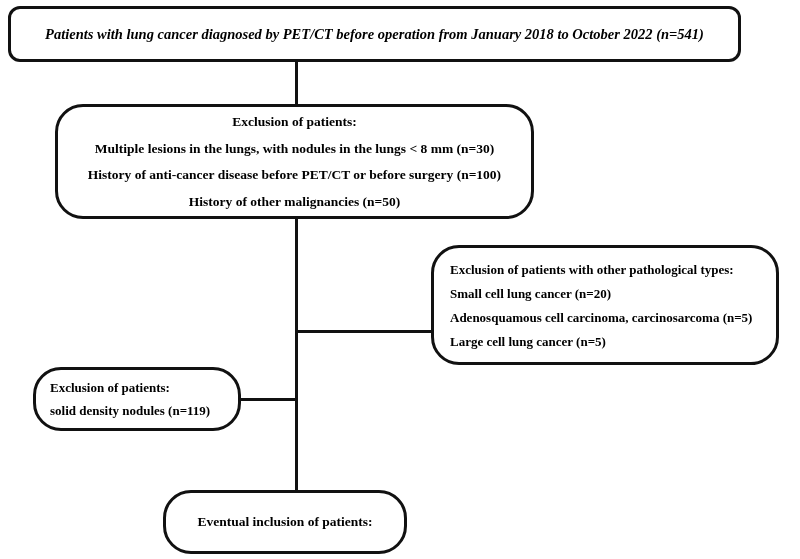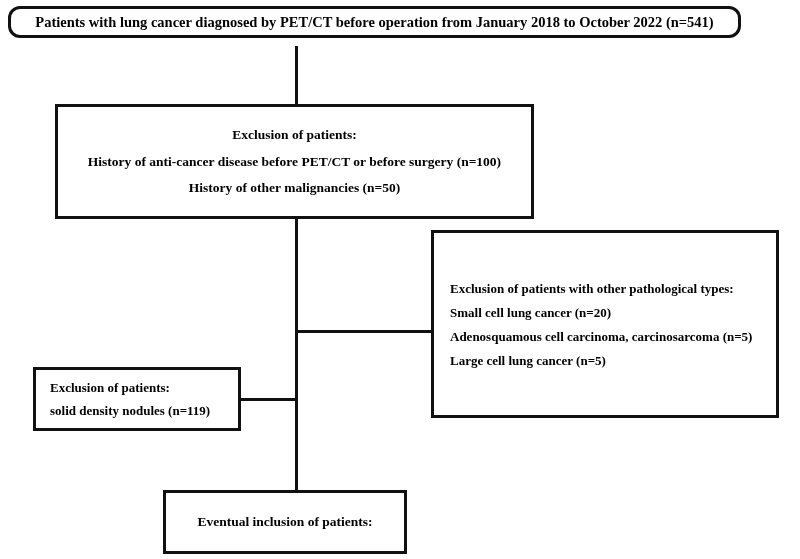--- a/index.html
+++ b/index.html
@@ -13,51 +13,52 @@
     width: 800px;
     height: 559px;
     background: #ffffff;
     font-family: "Liberation Serif", "DejaVu Serif", serif;
     overflow: hidden;
   }
   .node {
     position: absolute;
     box-sizing: border-box;
     border: 3px solid #111111;
-    border-radius: 0;
+    border-radius: 28px;
     background: #ffffff;
     display: flex;
     flex-direction: column;
     justify-content: center;
     z-index: 2;
   }
   .node .line {
     font-weight: bold;
     color: #000000;
     white-space: nowrap;
     line-height: 1.0;
   }
   .center .line { text-align: center; }
   .leftalign .line { text-align: left; }
 
   
   #node-enrolled {
-    left: 8px; top: 6px; width: 733px; height: 32px;
+    left: 8px; top: 6px; width: 733px; height: 56px;
     border-radius: 12px;
+    font-style: italic;
   }
   #node-enrolled .line { font-size: 14.5px; }
 
   #node-exclusion-general {
     left: 55px; top: 104px; width: 479px; height: 115px;
     padding: 9px 14px;
   }
   #node-exclusion-general .line { font-size: 13.5px; margin: 6.5px 0; }
 
   #node-exclusion-pathology {
-    left: 431px; top: 230px; width: 348px; height: 188px;
+    left: 431px; top: 245px; width: 348px; height: 120px;
     padding: 10px 16px;
   }
   #node-exclusion-pathology .line { font-size: 13px; margin: 5.5px 0; }
 
   #node-exclusion-solid {
     left: 33px; top: 367px; width: 208px; height: 64px;
     padding: 6px 14px;
   }
   #node-exclusion-solid .line { font-size: 13px; margin: 5px 0; }
 
@@ -91,20 +92,21 @@
   <div class="conn v" id="conn-spine-main"></div>
   <div class="conn h" id="conn-spine-to-pathology"></div>
   <div class="conn h" id="conn-spine-to-solid"></div>
 
   <div class="node center" id="node-enrolled">
     <div class="line">Patients with lung cancer diagnosed by PET/CT before operation from January 2018 to October 2022 (n=541)</div>
   </div>
 
   <div class="node center" id="node-exclusion-general">
     <div class="line">Exclusion of patients:</div>
+    <div class="line">Multiple lesions in the lungs, with nodules in the lungs &lt; 8 mm (n=30)</div>
     <div class="line">History of anti-cancer disease before PET/CT or before surgery (n=100)</div>
     <div class="line">History of other malignancies (n=50)</div>
   </div>
 
   <div class="node leftalign" id="node-exclusion-pathology">
     <div class="line">Exclusion of patients with other pathological types:</div>
     <div class="line">Small cell lung cancer (n=20)</div>
     <div class="line">Adenosquamous cell carcinoma, carcinosarcoma (n=5)</div>
     <div class="line">Large cell lung cancer (n=5)</div>
   </div>

